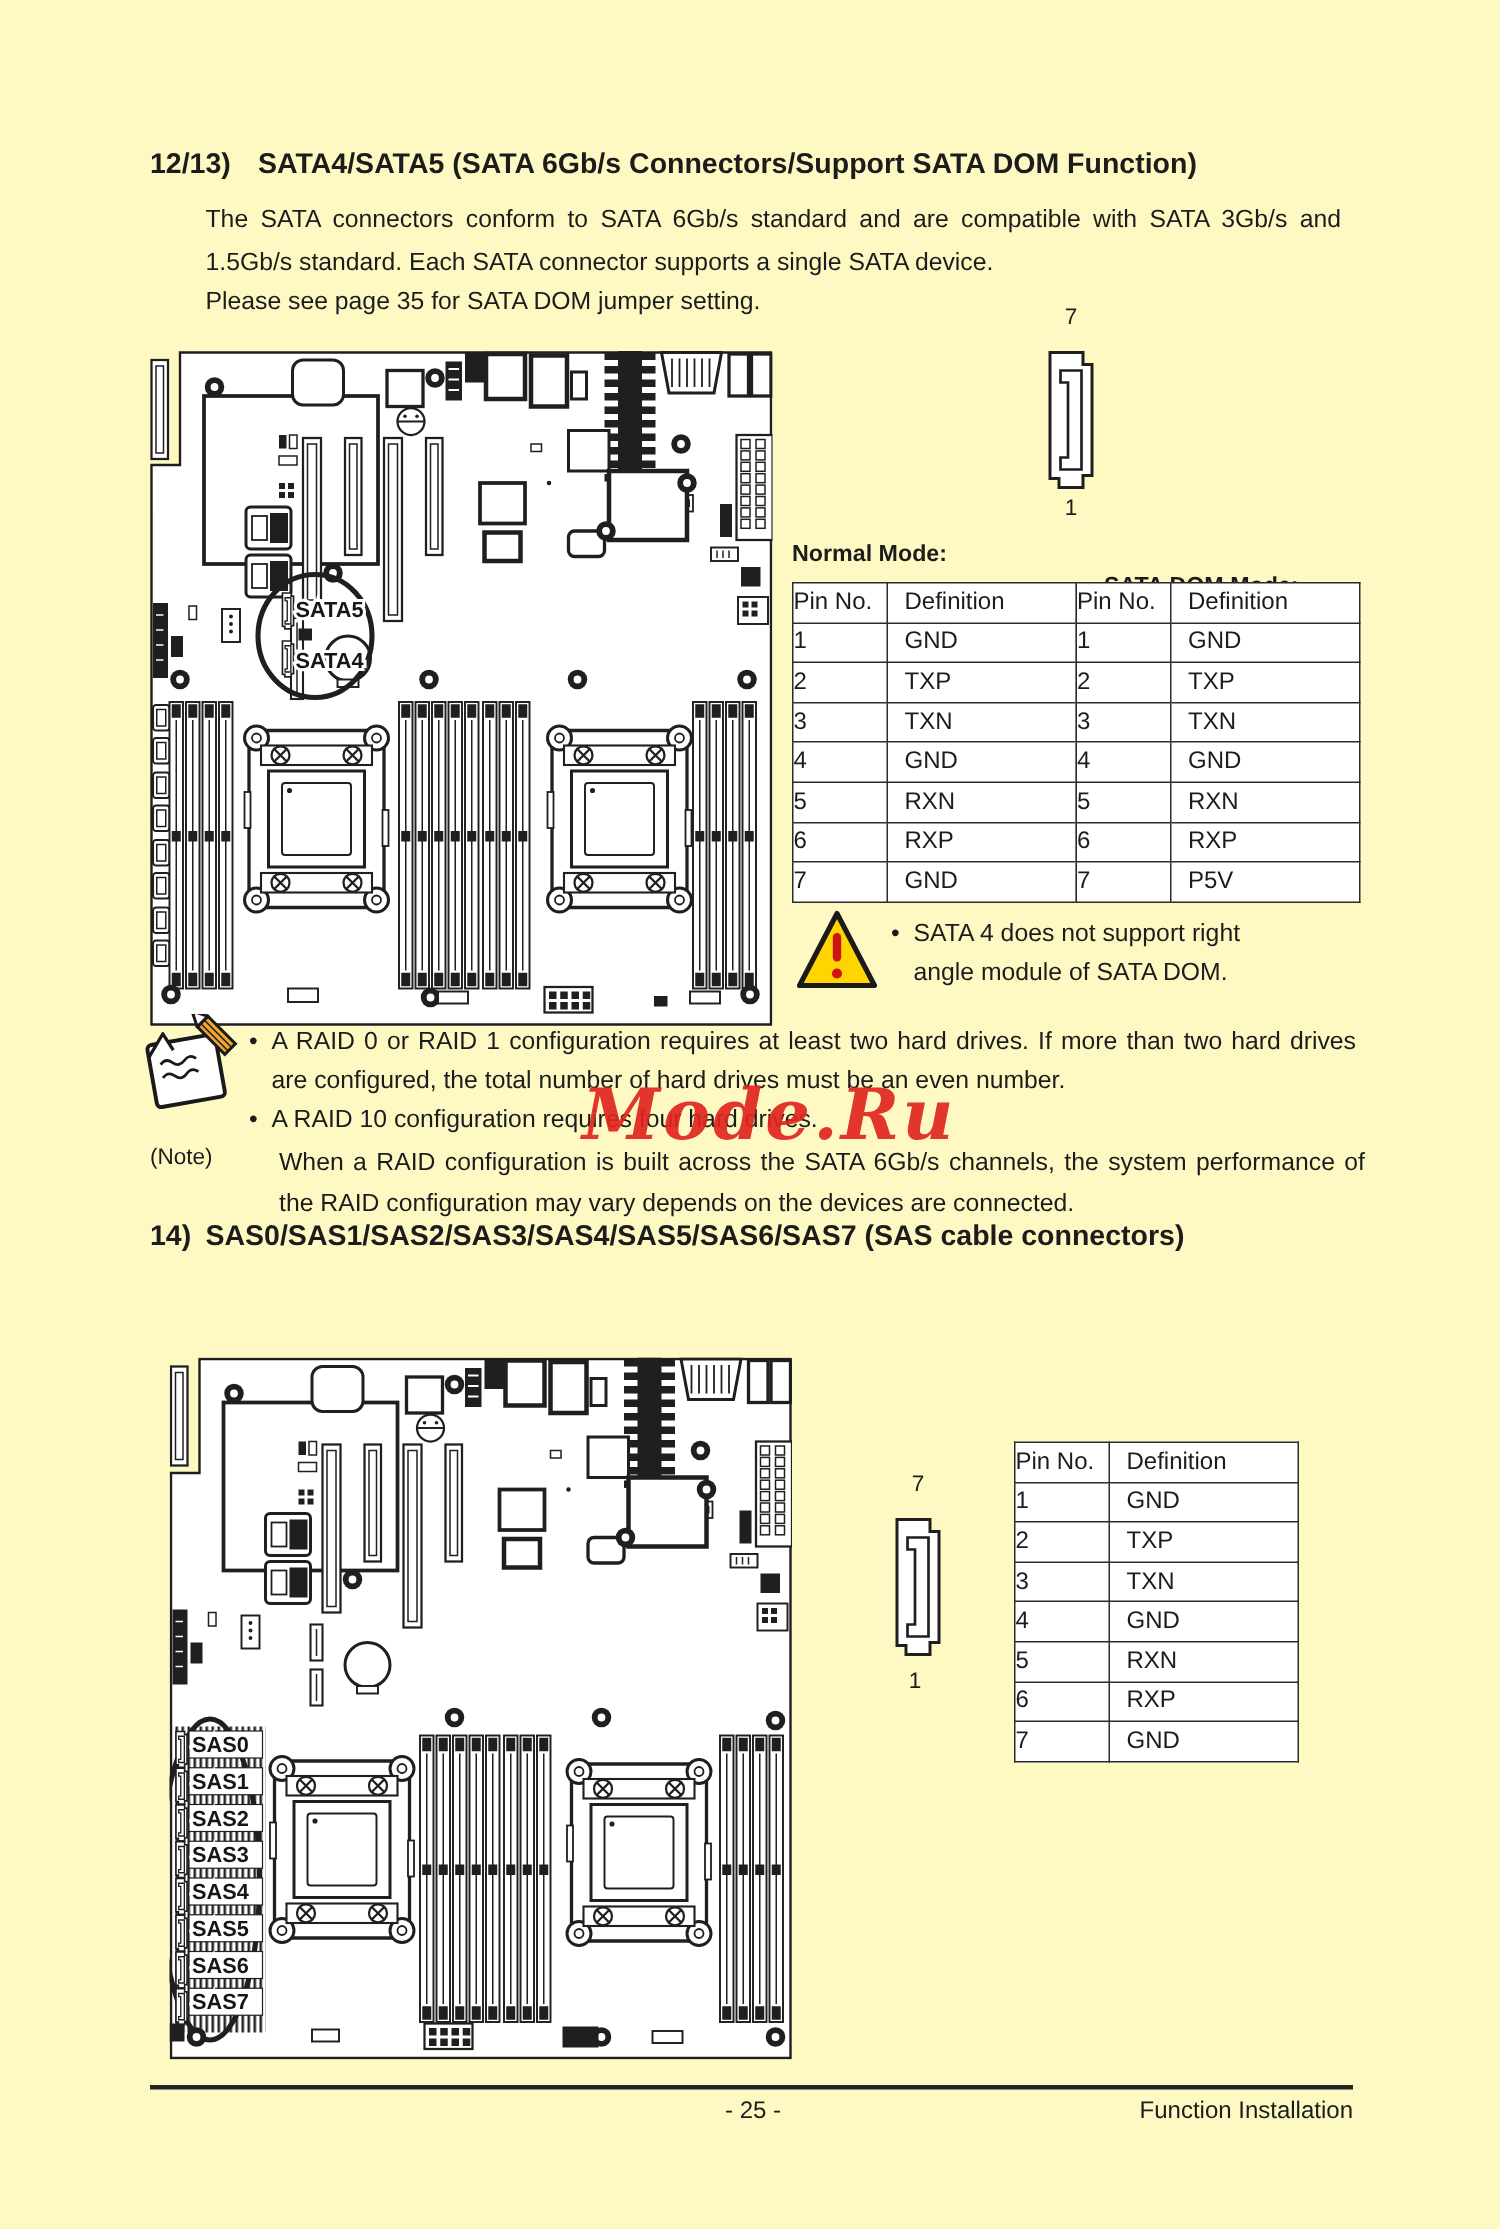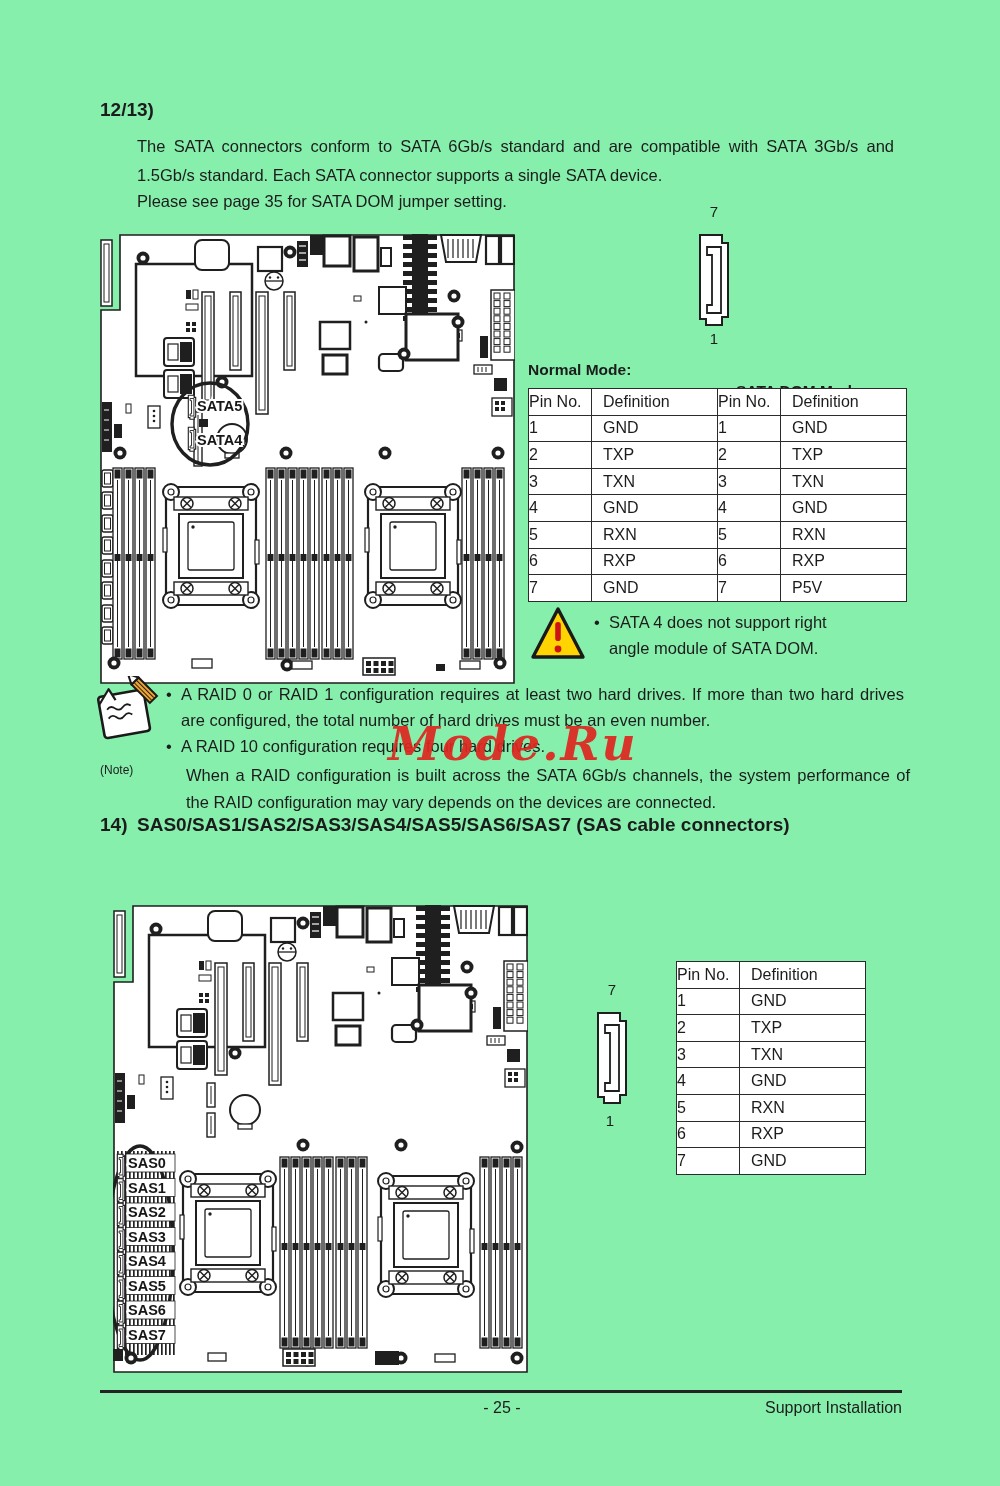--- a/index.html
+++ b/index.html
@@ -1,30 +1,30 @@
 <!DOCTYPE html>
 <html><head>
 <meta charset="utf-8">
 <style>
   html,body{margin:0;padding:0;background:#ffffff;}
-  #page{position:relative;width:1000px;height:1486px;background:#86efac;overflow:hidden;
+  #page{position:relative;width:1000px;height:1486px;background:#fef9c3;overflow:hidden;
         font-family:"Liberation Sans",sans-serif;color:#1c1c1c;}
   .abs{position:absolute;}
   .h1{font-size:19px;font-weight:bold;white-space:nowrap;}
   .body-par{font-size:16.5px;line-height:28.5px;text-align:justify;}
   .nowrap{white-space:nowrap;}
   .mode-label{font-size:15.5px;font-weight:bold;white-space:nowrap;}
   .pin-table{border-collapse:collapse;font-size:16px;background:#fff;}
   .pin-table th,.pin-table td{border:1.6px solid #2b2b2b;height:25.6px;font-weight:normal;padding:0;}
   .pin-table .c-pin{width:62px;text-align:left;}
   .pin-table .c-def{width:114px;text-align:left;padding-left:11px;}
   .pin-lbl{font-size:15px;text-align:center;width:30px;}
   .bullet-row{display:flex;font-size:16.5px;line-height:26px;}
   .bullet-dot{width:15px;flex:none;}
-  .note-lbl{font-size:12px;}
+  .note-lbl{font-size:15px;}
   .note-txt{font-size:16.5px;line-height:27px;text-align:justify;margin-left:16px;}
   .watermark{font-family:"DejaVu Serif","Liberation Serif",serif;font-style:italic;font-weight:bold;
              font-size:47px;color:#e02620;opacity:.92;letter-spacing:2px;white-space:nowrap;z-index:30;}
   .footer-line{height:2.6px;background:#242424;}
   .footer-txt{font-size:16px;white-space:nowrap;}
   svg text{font-family:"Liberation Sans",sans-serif;fill:#161616;}
   .svglbl{font-size:14.5px;font-weight:600;paint-order:stroke;stroke:#fff;stroke-width:4px;}
 </style>
 </head>
 <body>
@@ -230,20 +230,21 @@
         <line x1="98" y1="211" x2="98" y2="229" stroke-width="1"></line>
       <circle cx="132" cy="205" r="15" stroke-width="2"></circle>
         <rect x="125" y="219" width="14" height="5" stroke-width="1.3"></rect>
     </g>
   </defs>
 </svg>
 
 <div id="page">
 
   <div class="abs h1" style="left:100px;top:99px;">12/13)</div>
+  <div class="abs h1" style="left:172px;top:99px;">SATA4/SATA5 (SATA 6Gb/s Connectors/Support SATA DOM Function)</div>
 
   <div class="abs body-par" style="left:137px;top:132px;width:757px;">The SATA connectors conform to SATA 6Gb/s standard and are compatible with SATA 3Gb/s and 1.5Gb/s standard. Each SATA connector supports a single SATA device.</div>
   <div class="abs body-par nowrap" style="left:137px;top:187px;">Please see page 35 for SATA  DOM jumper setting.</div>
 
   <div class="abs pin-lbl" style="left:699px;top:203px;">7</div>
   <svg class="abs" style="left:697px;top:232px;" width="34" height="96" viewBox="0 0 34 96">
     <g transform="translate(2,2)" fill="#fff" stroke="#1f1f1f">
       <path d="M1,1 H23 V9 H29 V83 H23 V91 H7 V85 H1 Z" stroke-width="2"></path>
       <path d="M8,13 H22 V79 H8 V71 H13 V21 H8 Z" stroke-width="1.8"></path>
     </g>
@@ -579,15 +580,15 @@
       </tr>
         <tr>
         <td class="c-pin">7</td>
         <td class="c-def">GND</td>
       </tr>
       </tbody>
   </table>
 
   <div class="abs footer-line" style="left:100px;top:1390px;width:802px;"></div>
   <div class="abs footer-txt" style="left:420px;top:1399px;width:164px;text-align:center;">- 25 -</div>
-  <div class="abs footer-txt" style="right:98px;top:1399px;">Support Installation</div>
+  <div class="abs footer-txt" style="right:98px;top:1399px;">Function Installation</div>
 
 </div>
 
 </body></html>

